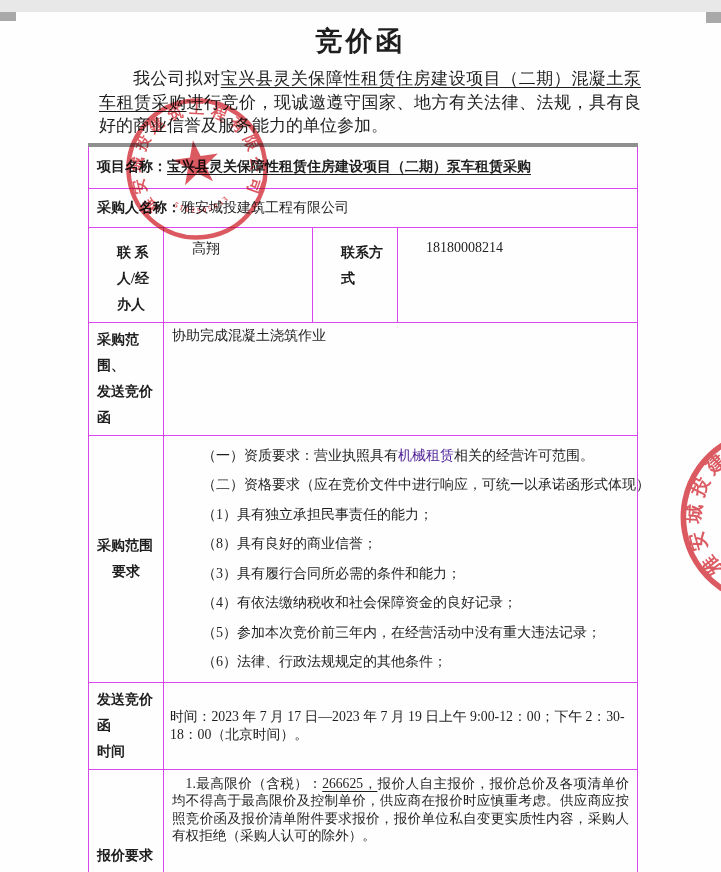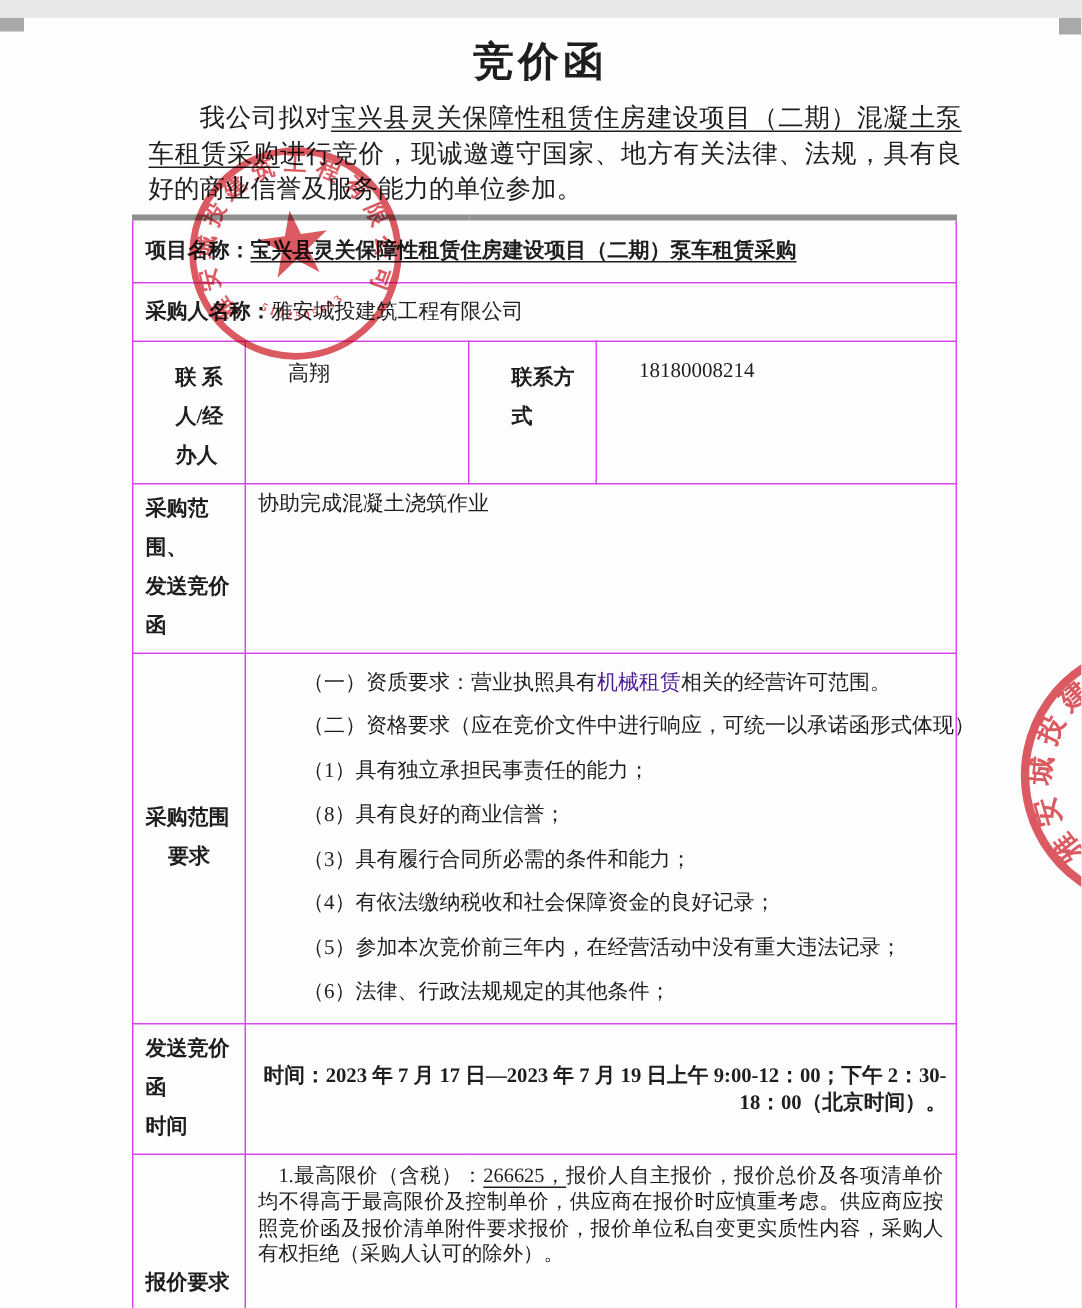--- a/index.html
+++ b/index.html
@@ -73,21 +73,21 @@
   .val{padding-left:6px;}
   .qual-item{
     line-height:29.5px;
     padding-left:30px;
     white-space:nowrap;
   }
   .gray-text{color:#4c1d95;}
   tr.r8 td.cell-val{line-height:17.5px;font-size:13.8px;padding:4px 6px;}
   tr.r9 td.cell-val{vertical-align:top;padding-top:5px;line-height:17.6px;font-size:13.6px;}
   .quote-para{text-indent:1em;text-align:justify;margin:0;}
-  .send-time{text-align:right;font-weight:bold;}
+  .send-time{text-align:left;}
 
   
   .stamp{
     position:absolute;
     pointer-events:none;
     mix-blend-mode:multiply;
     opacity:.88;
   }
   .stamp-1{left:117px;top:77px;transform:rotate(-8deg);}
   .stamp-2{left:669px;top:405px;transform:rotate(-10deg);}

